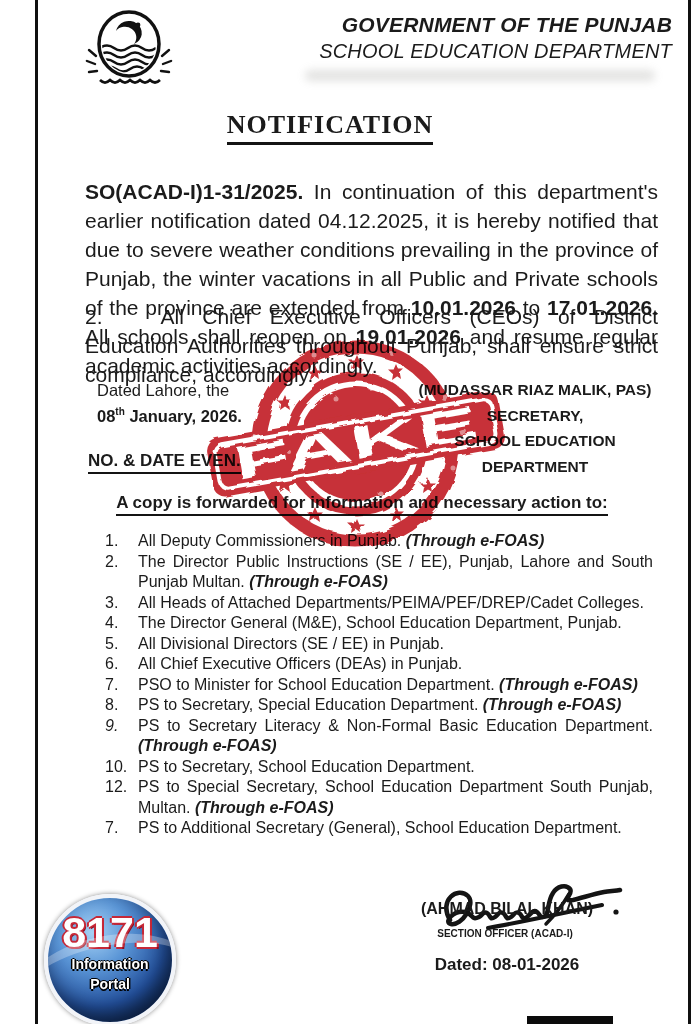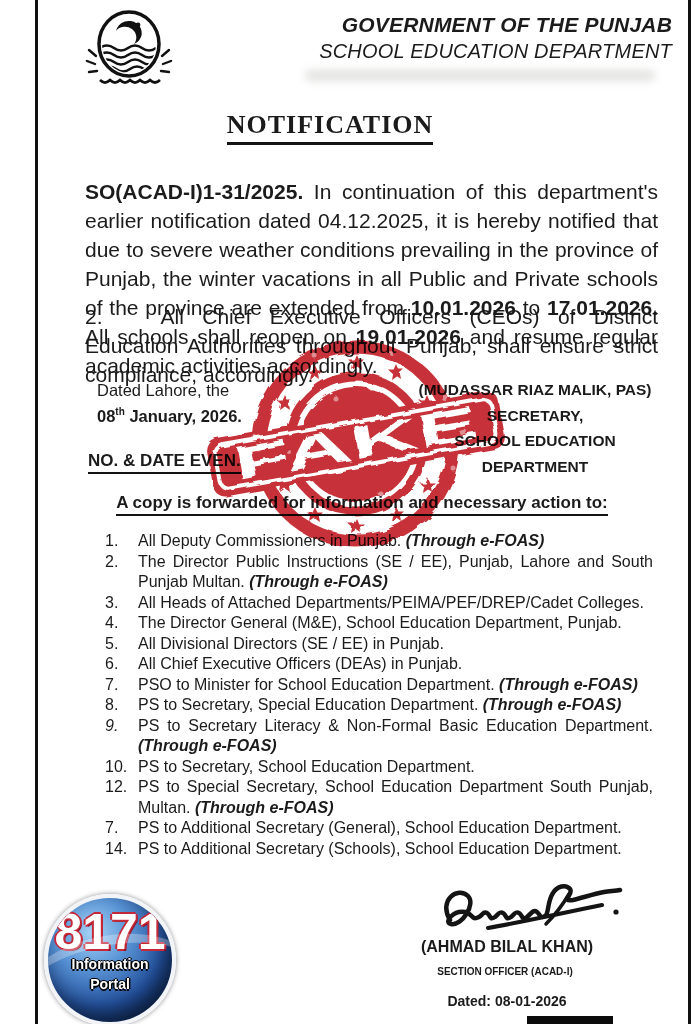--- a/index.html
+++ b/index.html
@@ -42,41 +42,41 @@
   .copy-heading{left:36px;top:493px;width:652px;text-align:center;}
   .copy-heading span{display:inline-block;font-weight:bold;font-size:17px;border-bottom:2.5px solid #141414;padding-bottom:1px;}
   
   .dist-list{left:105px;top:531px;width:548px;font-size:16px;line-height:20.5px;}
   .dist-list .row{display:flex;}
   .dist-list .num{flex:0 0 33px;}
   .dist-list .txt{flex:1;text-align:justify;}
   .foas{font-weight:bold;font-style:italic;}
   
   .sig-scribble{left:430px;top:880px;}
-  .sig-block{left:398px;top:938px;width:218px;text-align:center;font-weight:bold;}
+  .sig-block{left:398px;top:900px;width:218px;text-align:center;font-weight:bold;}
   .sig-block .sname{font-size:16px;margin:0 0 10px 0;}
   .sig-block .stitle{font-size:10px;margin:0 4px 10px 0;}
-  .sig-block .sdated{font-size:14px;margin:16px;}
+  .sig-block .sdated{font-size:17px;margin:16px;}
   .black-bar{left:527px;top:1016px;width:86px;height:8px;background:#0b0b0b;}
   
   .stamp{left:195px;top:328px;width:330px;height:235px;mix-blend-mode:multiply;opacity:.95;z-index:7;}
   
   .portal-logo{
     left:44px;top:894px;width:132px;height:132px;border-radius:50%;z-index:10;
     background:radial-gradient(circle at 36% 28%, #a6d2f5 0%, #5a95d6 30%, #23509c 62%, #0a224e 92%);
     border:4px solid #f2f4f8;box-sizing:border-box;
     box-shadow:0 0 5px rgba(0,0,0,.45), inset -6px -10px 18px rgba(0,0,0,.45);
     text-align:center;overflow:hidden;
   }
   .portal-logo::before{
     content:"";position:absolute;left:-30px;top:38px;width:180px;height:90px;
     border-top:10px solid rgba(255,255,255,.28);border-radius:50%;transform:rotate(-12deg);
   }
   .portal-logo .n8171{
-    margin-top:12px;font-size:50px;font-weight:bold;color:#fff;letter-spacing:0px;line-height:44px;
+    margin-top:12px;font-size:43px;font-weight:bold;color:#fff;letter-spacing:0px;line-height:44px;
     text-shadow:-2px 0 0 #c62838,2px 0 0 #c62838,0 -2px 0 #c62838,0 2px 0 #c62838,2px 2px 0 #8c1020;
   }
   .portal-logo .pline{
     font-size:14px;font-weight:bold;color:#fff;line-height:20px;
     text-shadow:-1.5px 0 0 #000,1.5px 0 0 #000,0 -1.5px 0 #000,0 1.5px 0 #000;
   }
 </style>
 </head>
 <body>
 
@@ -199,24 +199,20 @@
   <div class="row">
     <span class="num">12.</span>
     <span class="txt"><span class="txt-main">PS to Special Secretary, School Education Department South Punjab, Multan. </span><span class="txt-foas foas">(Through e-FOAS)</span></span>
   </div>
 
   <div class="row">
     <span class="num">7.</span>
     <span class="txt"><span class="txt-main">PS to Additional Secretary (General), School Education Department.</span><span class="txt-foas foas"></span></span>
   </div>
 
-  <div class="row">
-    <span class="num">14.</span>
-    <span class="txt"><span class="txt-main">PS to Additional Secretary (Schools), School Education Department.</span><span class="txt-foas foas"></span></span>
-  </div>
 </div>
 
 <div class="abs sig-scribble">
   <svg width="196" height="60" viewBox="0 0 196 60">
     <g stroke="#141414" fill="none" stroke-linecap="round">
       <path stroke-width="4.5" d="M20,40 C8,20 28,6 38,16 C46,24 32,46 21,44 C13,42 24,30 35,32 C44,34 41,41 49,37 C53,35 53,31 57,33 C61,35 59,41 65,37 C69,34 69,31 73,33 C77,35 75,41 81,37 C85,34 85,31 89,33 C93,35 91,41 97,37 C101,34 103,29 107,32 C111,35 109,39 115,36 C119,34 117,22 123,13 C127,6 136,4 140,9 C144,14 130,22 143,20 C152,18 163,14 174,12 C180,11 186,11 190,10"></path>
       <path stroke-width="4" d="M58,48 C92,42 128,34 172,25"></path>
       <path stroke-width="3.5" d="M116,44 C124,36 132,26 139,14"></path>
     </g>
     <circle cx="186" cy="32" r="2.6" fill="#141414"></circle>

